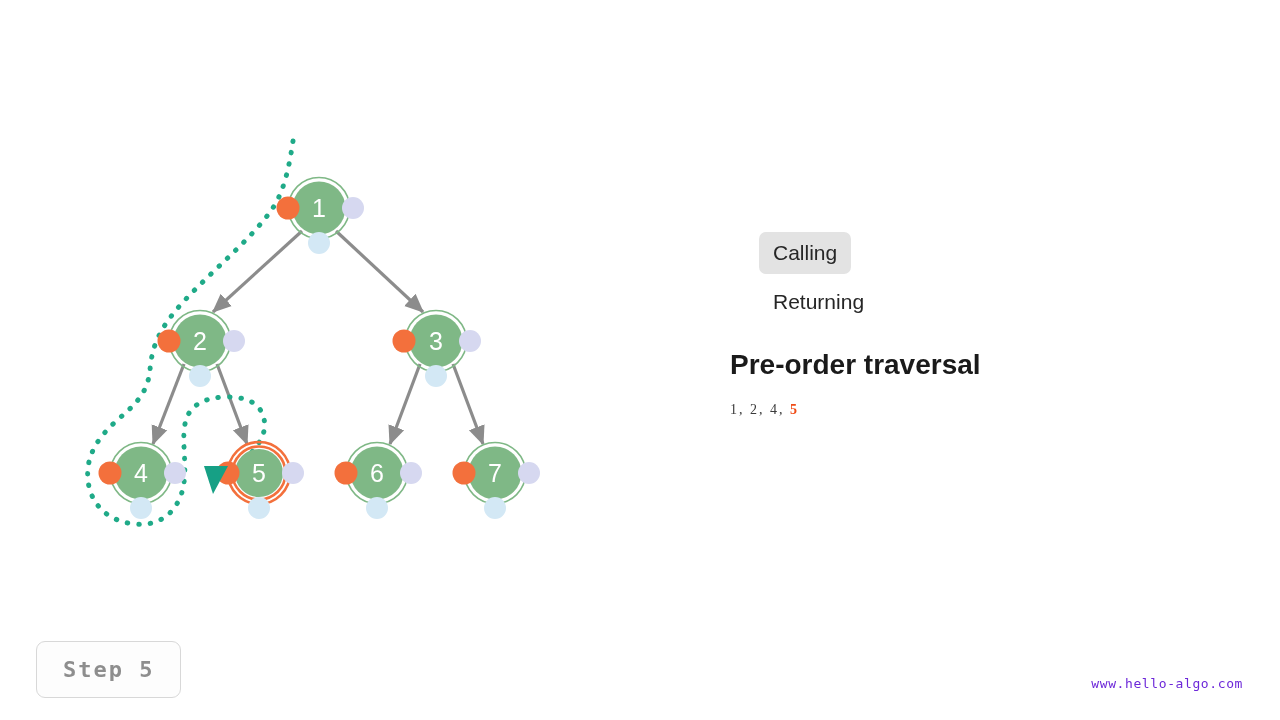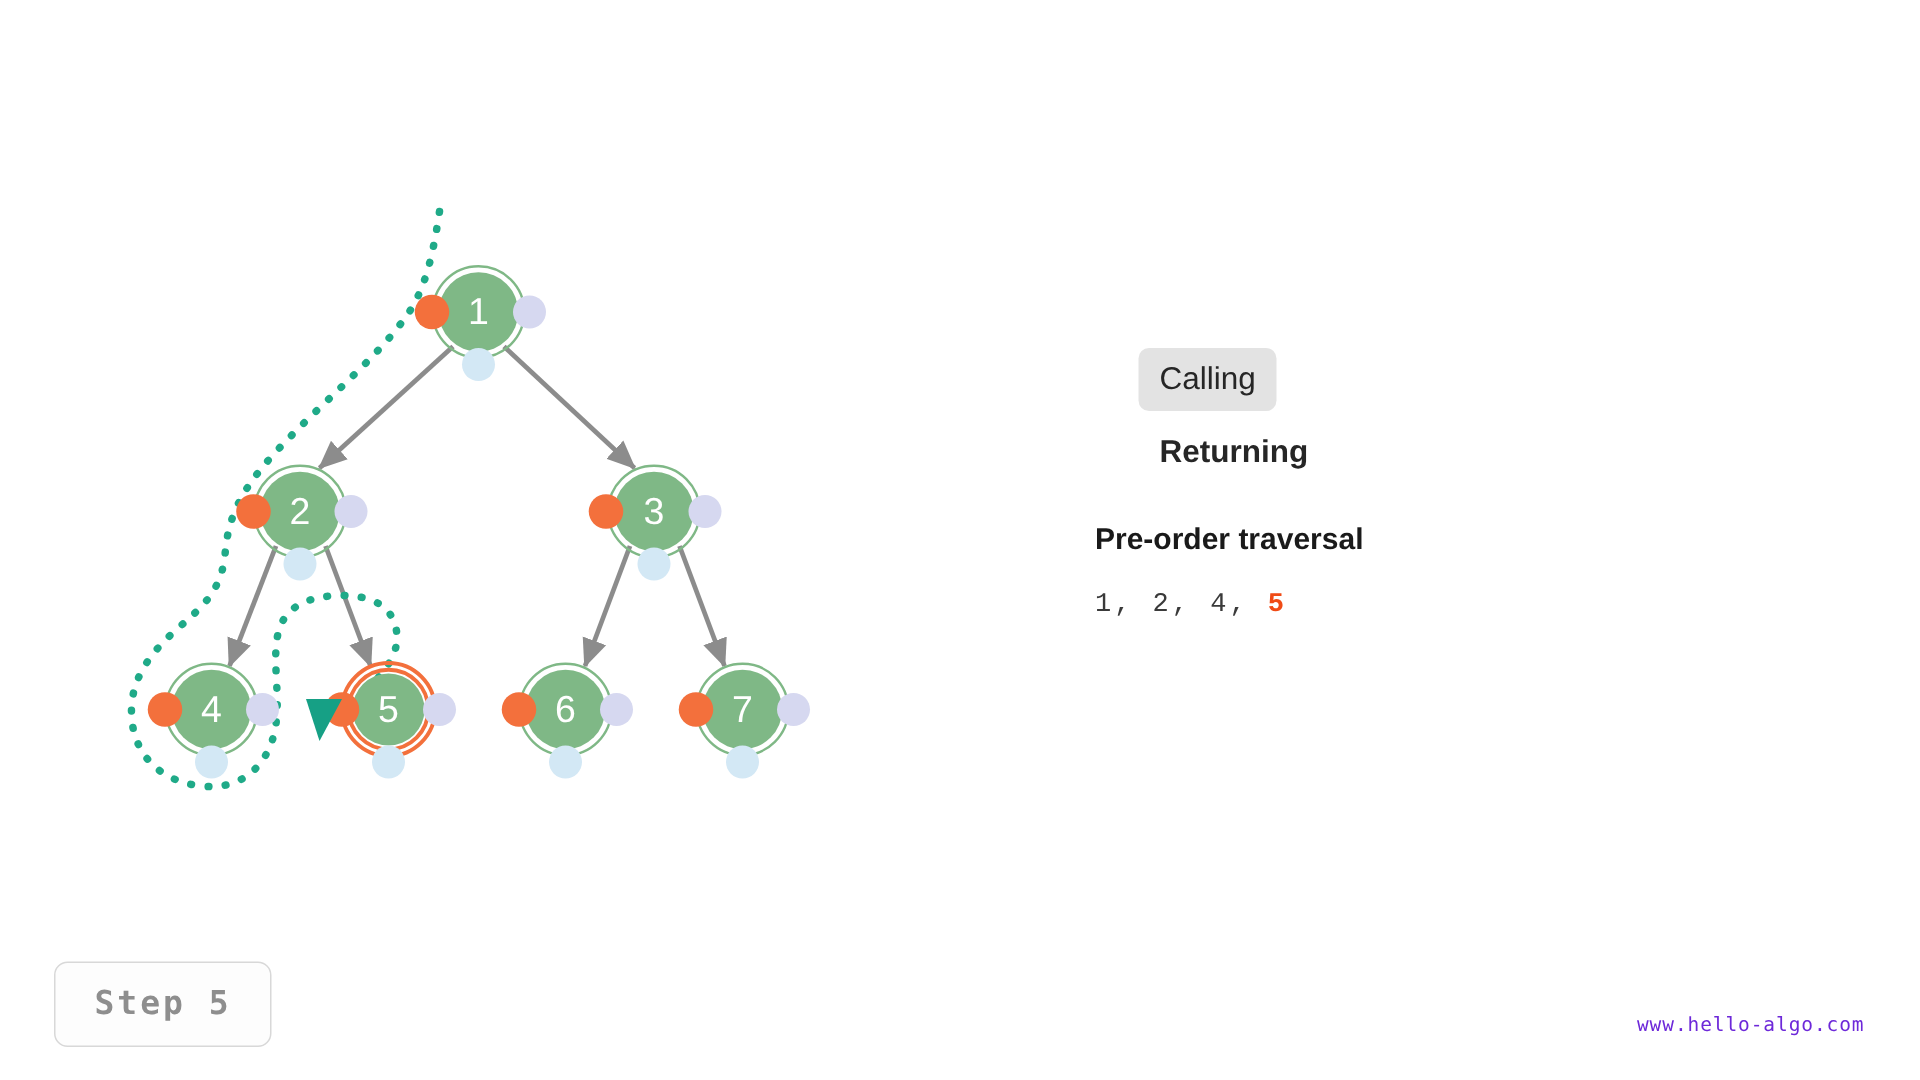--- a/index.html
+++ b/index.html
@@ -22,30 +22,30 @@
   #panel{position:absolute;left:714px;top:232px;width:540px;}
 
   .state-row{font-size:21px;color:#262626;line-height:1;padding-left:45px;}
   #calling-badge{
     display:inline-block;background:#e3e3e3;border-radius:7px;
     padding:10px 14px 11px 14px;color:#262626;
   }
   #returning-label{display:inline-block;padding:10px 14px 11px 14px;color:#262626;}
 
   #traversal-title-row{margin-top:26px;display:flex;align-items:center;padding-left:16px;}
-  #traversal-title{font-size:20px;font-weight:bold;color:#1a1a1a;}
+  #traversal-title{font-size:28px;font-weight:bold;color:#1a1a1a;}
   #traversal-note{font-size:20px;color:#8a8a8a;margin-left:17px;display:flex;align-items:center;}
   .note-dot{
     display:inline-block;width:19px;height:19px;border-radius:50%;
     background:#f3703c;margin:0 6px 0 8px;
   }
 
   #sequence{
-    margin-top:21px;padding-left:16px;font-size:18px;color:#3a3a3a;
-    font-family:Liberation Mono, monospace;letter-spacing:2px;
+    margin-top:21px;padding-left:16px;font-size:14px;color:#3a3a3a;
+    font-family:Liberation Serif, serif;letter-spacing:2px;
   }
   #sequence .cur{color:#f04b16;font-weight:bold;}
 
   
   #step-box{
     position:absolute;left:36px;top:641px;
     border:1px solid #d8d8d8;border-radius:9px;background:#fdfdfd;
     padding:15px 26px;color:#8e8e8e;font-size:22px;font-weight:bold;
     font-family:"DejaVu Sans Mono","Liberation Mono",monospace;letter-spacing:2px;
   }
@@ -160,21 +160,21 @@
   <div class="node-label" style="left:229px;top:443px;">5</div>
   <div class="node-label" style="left:347px;top:443px;">6</div>
   <div class="node-label" style="left:465px;top:443px;">7</div>
 
   <div id="panel">
 
     <div class="state-row">
       <span id="calling-badge">Calling</span>
     </div>
 
-    <div class="state-row" style="margin-top:7px;font-weight:bold;">
+    <div class="state-row" style="margin-top:7px;">
       <span id="returning-label">Returning</span>
     </div>
 
     <div id="traversal-title-row">
       <span id="traversal-title">Pre-order traversal</span>
     </div>
 
     <div id="sequence">
       <span>1, 2, 4,</span>
       <span class="cur">5</span>

